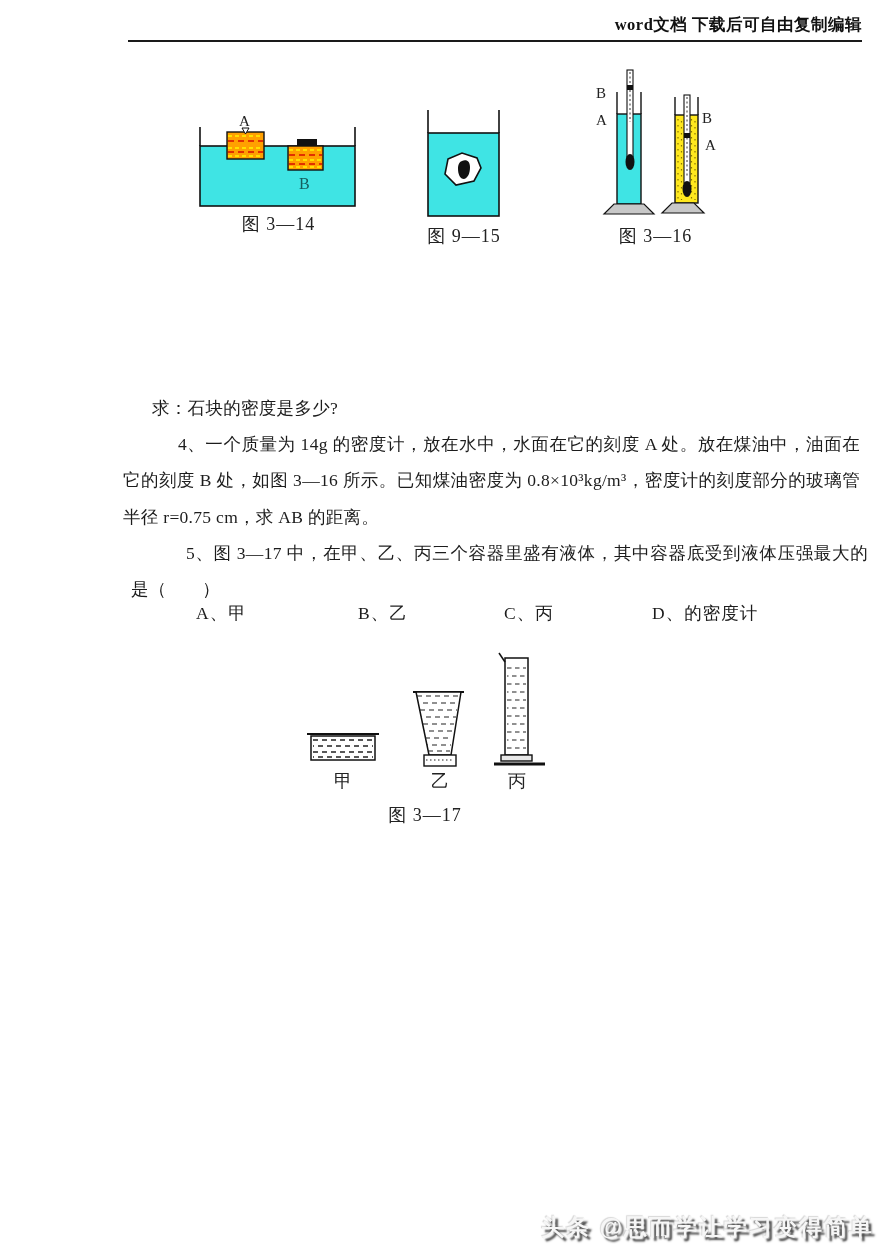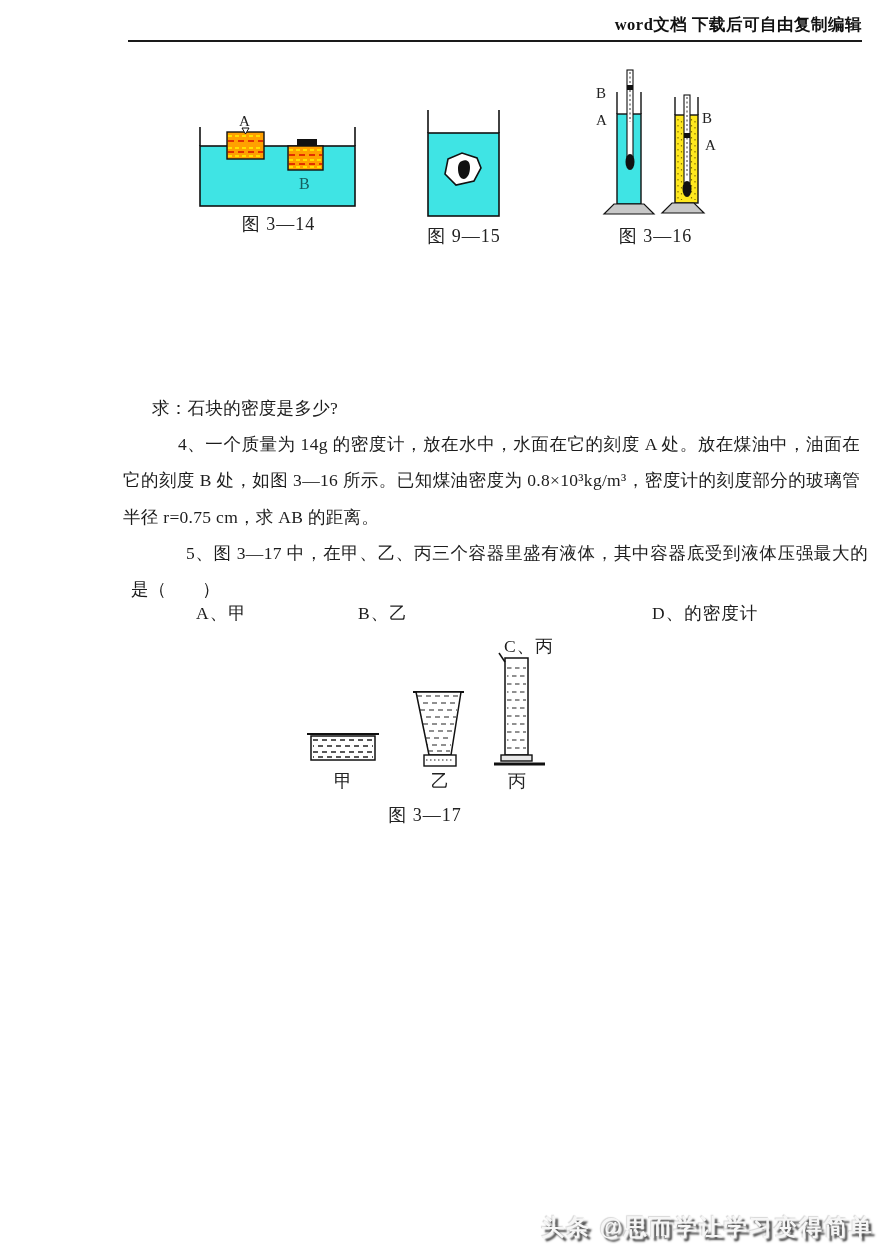--- a/index.html
+++ b/index.html
@@ -51,21 +51,21 @@
     text-align: justify;
     color: #1c1c1c;
     letter-spacing: 0.3px;
   }
   .indent-q { text-indent: 55px; }
   .indent-ask { text-indent: 29px; }
   .options-row { position: absolute; left: 0; top: 601px; width: 890px; height: 24px; }
   .option { position: absolute; font-size: 17.5px; color: #1c1c1c; letter-spacing: 1px; }
   .opt-a { left: 196px; }
   .opt-b { left: 350px; margin-left: 8px; }
-  .opt-c { left: 504px; margin-top: 33px; }
+  .opt-c { left: 504px; }
   .opt-d { left: 652px; }
   .footer-watermark {
     position: absolute;
     top: 1212px;
     right: 16px;
     font-size: 23px;
     font-weight: bold;
     letter-spacing: 2px;
     color: #f6f6f6;
     text-shadow: 3px 3px 2px #4a4a4a, -1px -1px 1px #d8d8d8;

